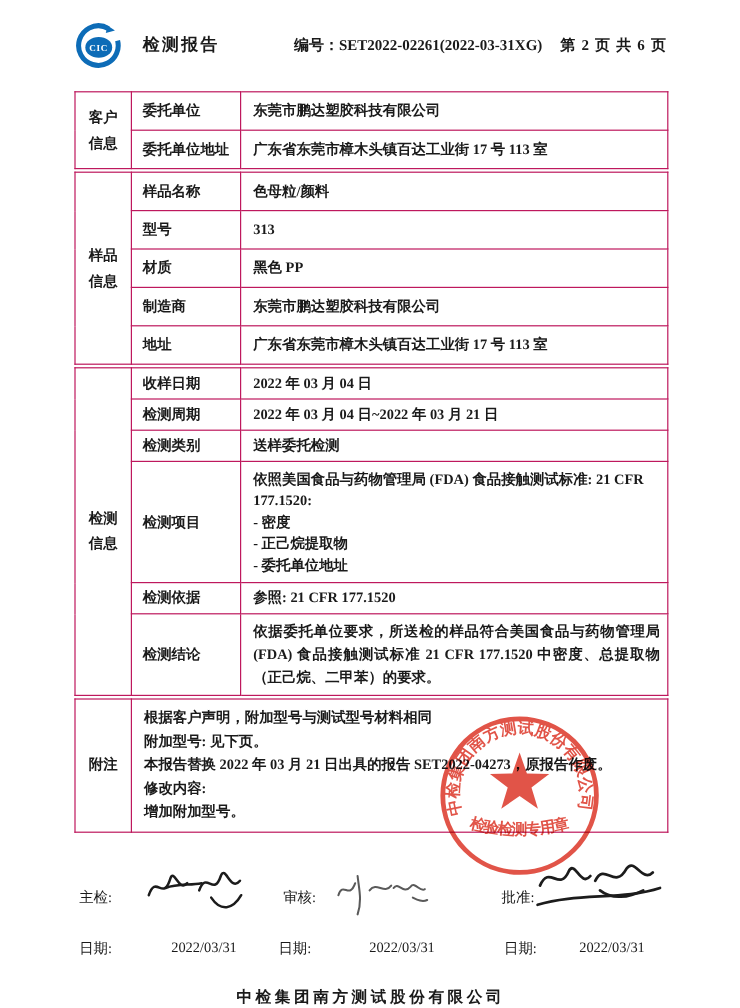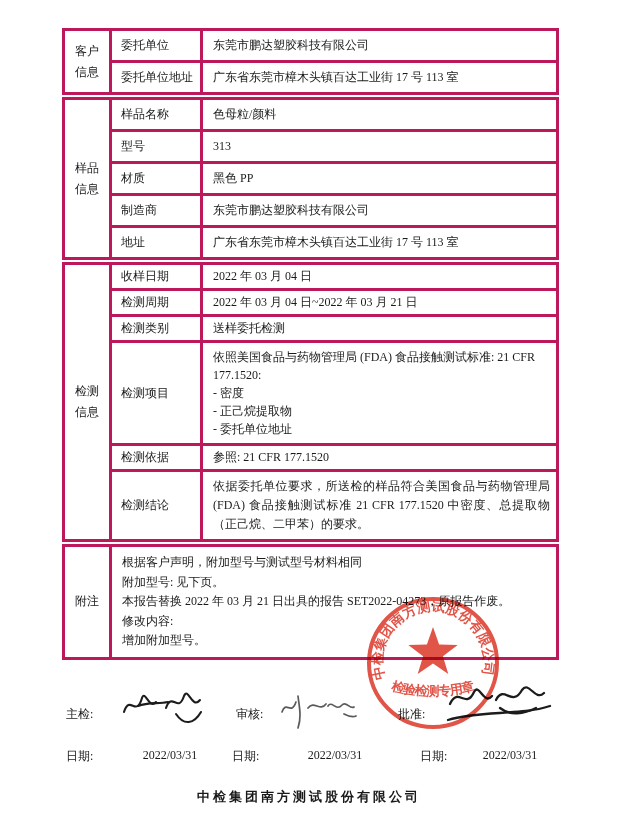--- a/index.html
+++ b/index.html
@@ -10,21 +10,21 @@
   
   .hdr { display:flex; align-items:center; height:48px; }
   .logo-wrap { width:40px; height:40px; margin-right:17px; flex:none; }
   .hdr-title { font-size:14px; font-weight:bold; letter-spacing:2px; }
   .hdr-no { font-size:12.5px; font-weight:bold; margin-left:62px; white-space:nowrap; }
   .hdr-page { font-size:12.5px; font-weight:bold; margin-left:auto; white-space:nowrap; letter-spacing:1px; }
 
   
   .tables { margin-top:14px; }
   table.sec { border-collapse:collapse; width:494px; table-layout:fixed; margin-bottom:2px; }
-  table.sec td { border:3px solid #be185d; font-size:12px; vertical-align:middle; }
+  table.sec td { border:1px solid #be185d; font-size:12px; vertical-align:middle;font-weight:bold; }
   col.c1 { width:47px; } col.c2 { width:91px; } col.c3 { width:356px; }
   td.sec-label { text-align:center; line-height:21px; }
   td.f { padding-left:9px; }
   td.v { padding-left:10px; }
   .h31 td { height:32px; }
   .h25 td { height:26px; }
   .ml { padding:5px 8px 5px 10px !important; line-height:18px;margin-left:19px; }
   .para { padding:5px 6px 5px 10px !important; line-height:19px; text-align:justify; }
   .note-cell { padding:6px 8px 6px 10px !important; line-height:19.5px; vertical-align:top !important; }
 
@@ -41,20 +41,35 @@
   .ftr { margin-top:10px; text-align:center; }
   .ftr-company { font-size:13px; font-weight:bold; letter-spacing:3px; }
   .ftr-line { font-size:11.5px; margin-top:4px; letter-spacing:0.5px; }
   .sp { display:inline-block; width:10px; }
 </style>
 </head>
 <body>
 
 <div class="page">
 
+  <div class="hdr">
+    <div class="logo-wrap">
+      <svg width="40" height="40" viewBox="0 0 40 40">
+        <g transform="rotate(-28 20 20)">
+          <circle cx="20" cy="20" r="16.5" fill="none" stroke="#0d6cb7" stroke-width="4.2" stroke-dasharray="90 13.7" stroke-dashoffset="-4"></circle>
+        </g>
+        <polygon points="27.5,3.2 33.8,7.4 26.2,9.6" fill="#0d6cb7"></polygon>
+        <ellipse cx="20.3" cy="21.5" rx="11.2" ry="8.6" fill="#0d6cb7"></ellipse>
+        <text x="20.3" y="24.6" text-anchor="middle" font-size="7.6" font-weight="bold" fill="#ffffff" letter-spacing="0.6" font-family="Liberation Serif, serif">CIC</text>
+      </svg>
+    </div>
+    <div class="hdr-title">检测报告</div>
+    <div class="hdr-no"><span>编号：</span><span>SET2022-02261(2022-03-31XG)</span></div>
+    <div class="hdr-page">第 2 页 共 6 页</div>
+  </div>
 
   <div class="tables">
 
     <table class="sec">
       <colgroup>
           <col class="c1">
           <col class="c2">
           <col class="c3">
         </colgroup>
       <tbody>
@@ -186,21 +201,21 @@
     <div class="abs" style="left:174px;top:20px">审核:</div>
     <svg class="sig-svg" style="left:212px;top:4px" width="86" height="42" viewBox="0 0 86 42">
       <g fill="none" stroke="#5a5a5a" stroke-width="1.7" stroke-linecap="round">
         <path d="M8,22 C12,10 17,26 22,12"></path>
         <path d="M24,6 C25,16 28,26 24,38"></path>
         <path d="M34,18 C40,10 46,22 52,14"></path>
         <path d="M54,16 C58,10 62,22 68,15 C72,10 76,20 80,17"></path>
         <path d="M70,24 C74,26 78,28 82,26"></path>
       </g>
     </svg>
-    <div class="abs" style="left:336px;top:20px">批准:</div>
+    <div class="abs" style="left:356px;top:20px">批准:</div>
     <svg class="sig-svg" style="left:378px;top:-8px" width="118" height="56" viewBox="0 0 118 56">
       <g fill="none" stroke="#1c1c1c" stroke-width="2.3" stroke-linecap="round">
         <path d="M10,26 C18,8 26,32 34,14 C39,4 44,28 52,18"></path>
         <path d="M56,22 C64,6 72,30 82,12 C89,2 95,24 104,15"></path>
         <path d="M60,30 C70,38 84,36 96,30"></path>
         <path d="M8,42 C40,32 80,38 110,28"></path>
       </g>
     </svg>
 
     <div class="abs" style="left:4px;top:62px">日期:</div>

